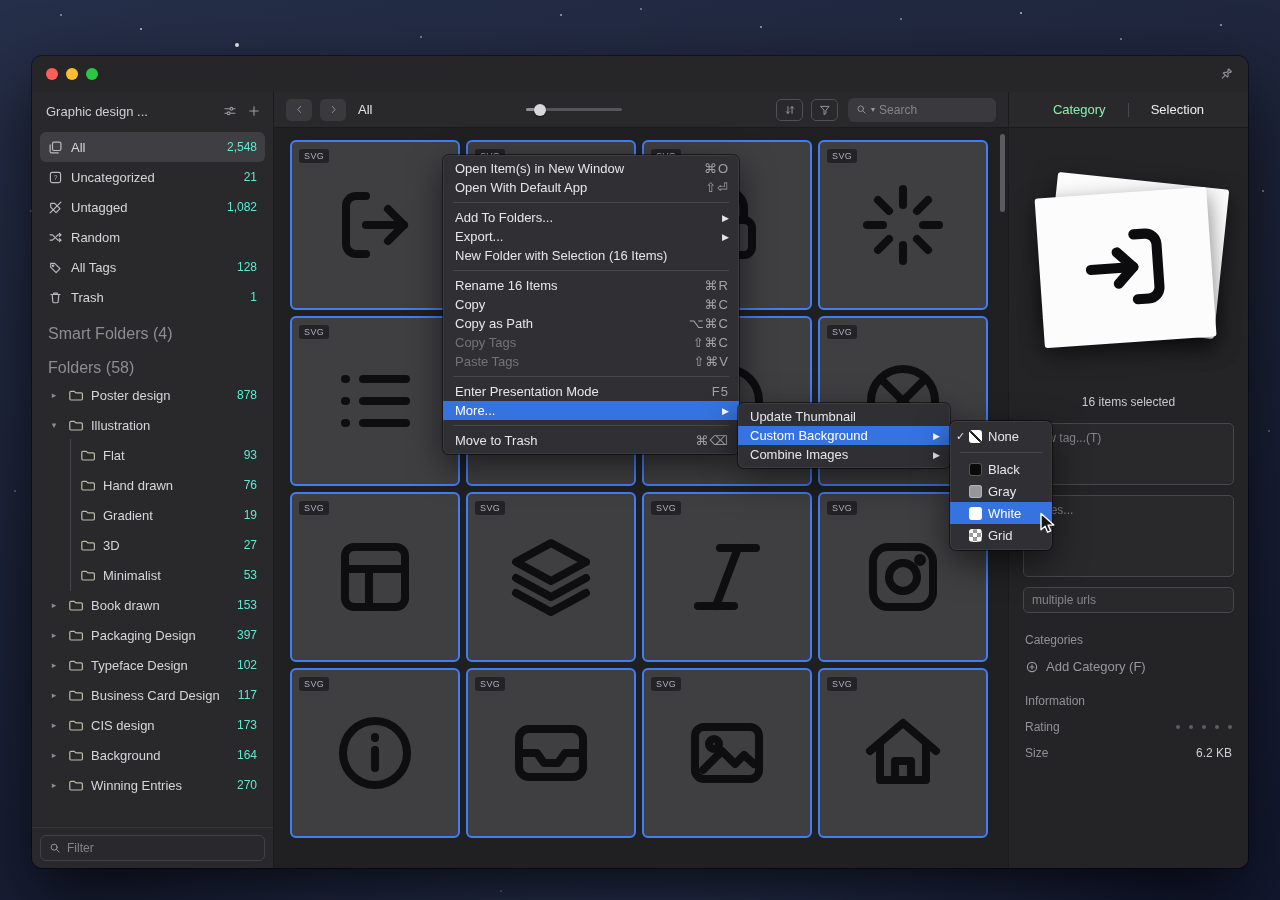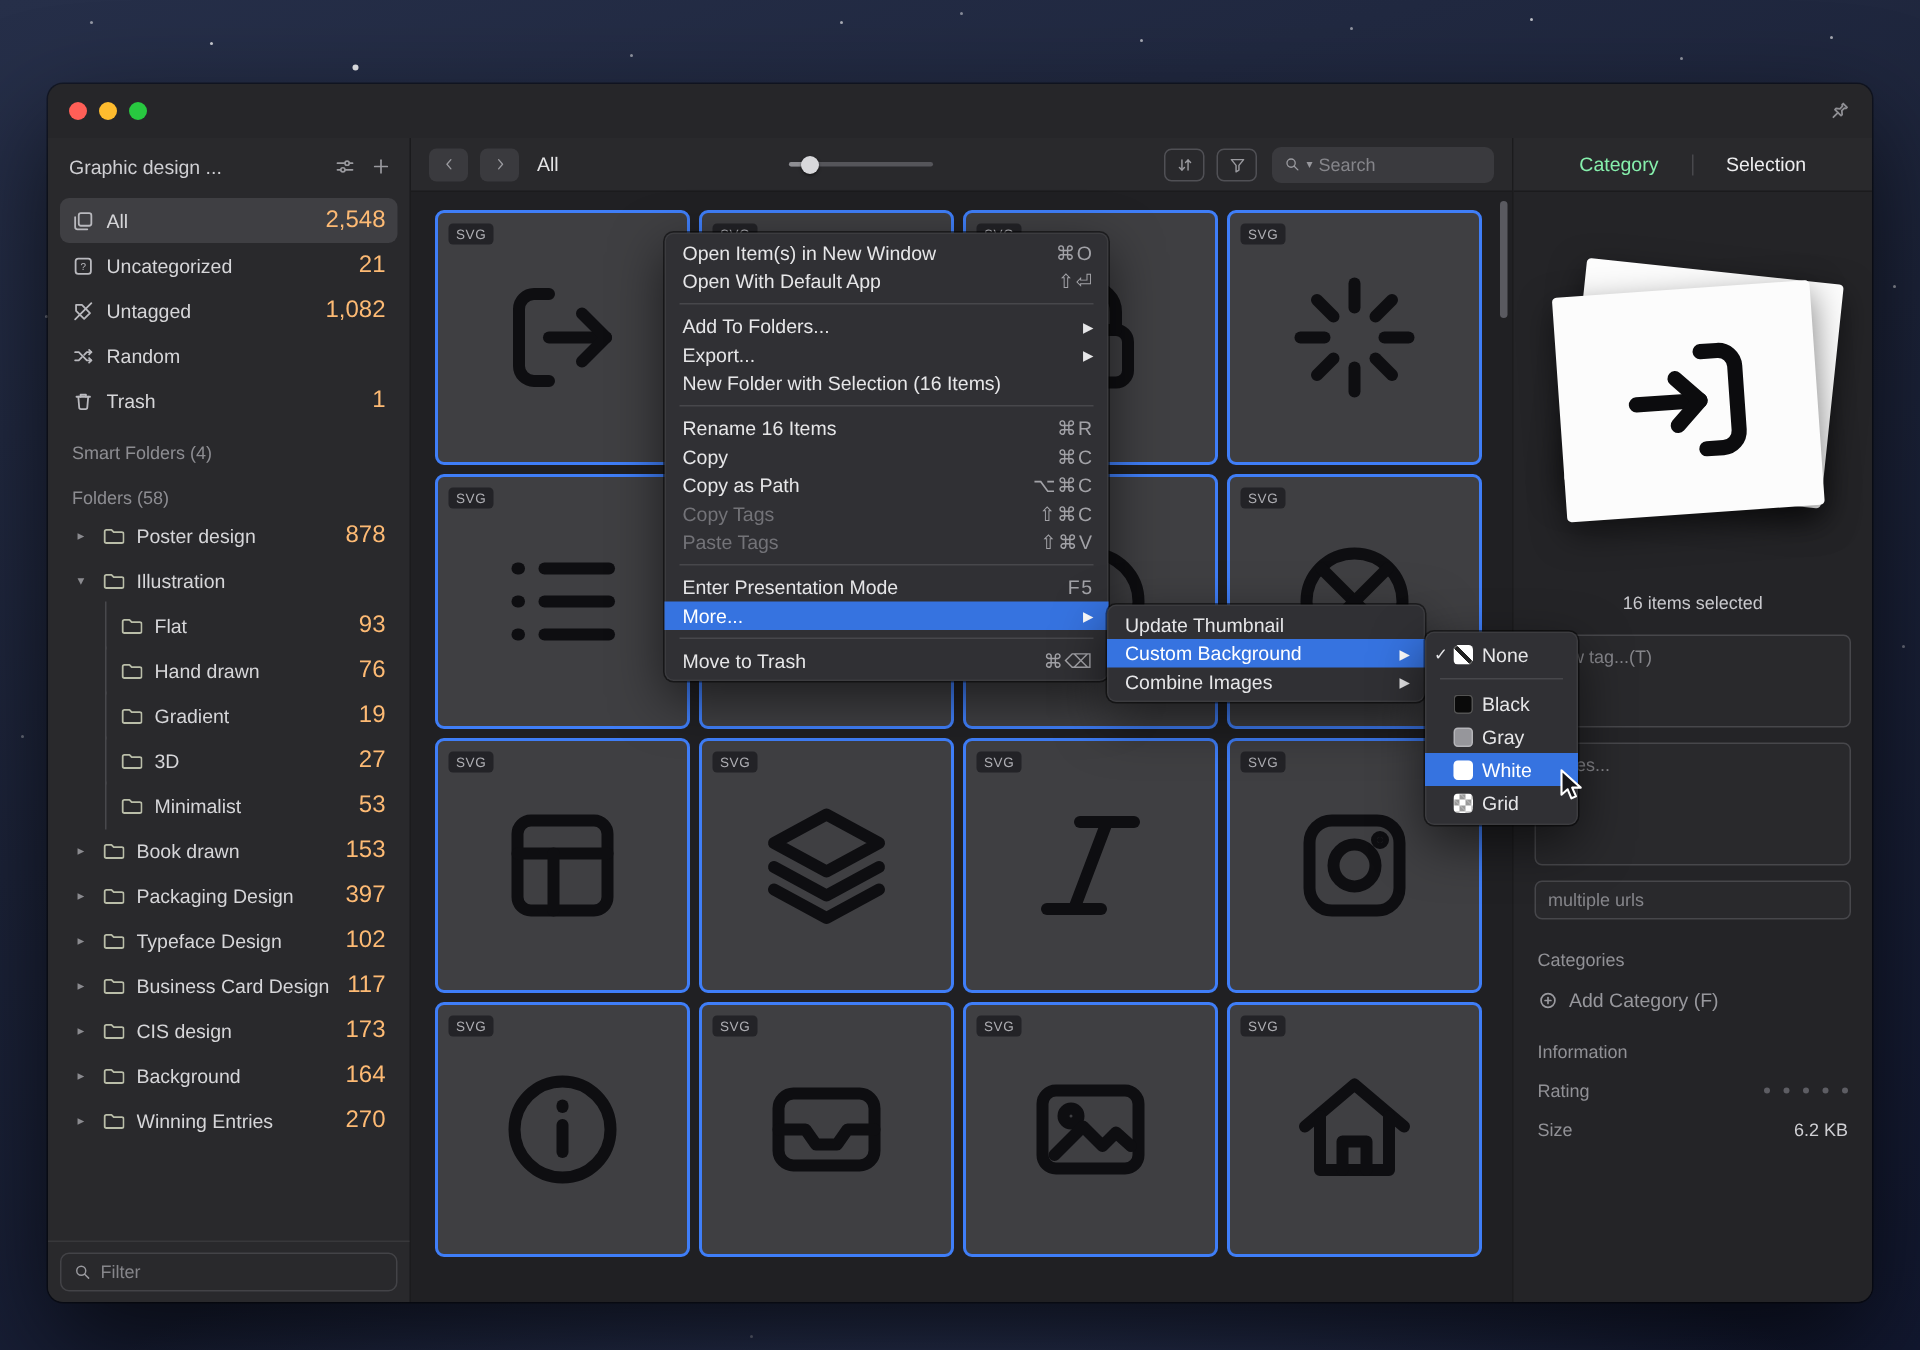--- a/index.html
+++ b/index.html
@@ -41,24 +41,24 @@
 
   
   .sidebar { width:242px; background:#29292c; border-right:1px solid #1b1b1d; display:flex; flex-direction:column; }
   .side-header { flex:0 0 38px; display:flex; align-items:center; padding:0 12px 0 14px; gap:10px; }
   .side-header .name { font-size:13px; color:#cfcfd3; flex:1; white-space:nowrap; overflow:hidden; }
   .hicon { width:14px; height:14px; color:#9a9a9f; }
   .side-list { padding:2px 8px 0; }
   .srow { height:30px; display:flex; align-items:center; gap:8px; padding:0 8px; border-radius:6px;
     color:#d6d6d9; font-size:13px; }
   .srow.sel { background:#3f3f43; }
-  .srow .cnt { margin-left:auto; color:#fdba74; font-size:16px; }
+  .srow .cnt { margin-left:auto; color:#5eead4; font-size:12px; }
   .side-ic { width:15px; height:15px; color:#b9b9be; flex:0 0 auto; }
   .folder-ic { color:#b9bda8; }
-  .sec-label { font-size:12px; color:#8d8d92; padding:13px 0 3px 16px; }
+  .sec-label { font-size:16px; color:#8d8d92; padding:13px 0 3px 16px; }
   .folders { flex:1; overflow:hidden; padding:0 8px; }
   .arr { width:12px; text-align:center; font-size:9px; color:#8b8b90; flex:0 0 auto; }
   .frow.d1 { padding-left:40px; position:relative; }
   .frow.d1::before { content:''; position:absolute; left:30px; top:-1px; bottom:-1px; width:1px; background:#48484c; }
   .slabel { white-space:nowrap; overflow:hidden; text-overflow:ellipsis; }
   .side-footer { flex:0 0 40px; border-top:1px solid #38383b; padding:7px 8px; }
   .filter-box { height:26px; border:1px solid #434347; border-radius:6px; display:flex; align-items:center;
     gap:6px; padding:0 8px; color:#8d8d92; }
   .filter-box .hicon { width:12px; height:12px; }
   .filter-box input { flex:1; background:transparent; border:none; outline:none; color:#d6d6d9; font-size:12px; min-width:0; }
@@ -242,20 +242,30 @@
                 <polyline points="76,22 86,32 76,42"></polyline>
                 <polyline points="76,58 86,68 76,78"></polyline>
               </g>
             </svg>
             <span class="slabel">Random</span>
             <span class="cnt"></span>
           </div>
           <div class="srow">
             <svg class="icon side-ic w8" viewBox="0 0 100 100">
               <g>
+                <path d="M18 22h26l36 36-26 26-36-36Z"></path>
+                <circle cx="34" cy="38" r="4"></circle>
+              </g>
+            </svg>
+            <span class="slabel">All Tags</span>
+            <span class="cnt">128</span>
+          </div>
+          <div class="srow">
+            <svg class="icon side-ic w8" viewBox="0 0 100 100">
+              <g>
                 <line x1="20" y1="30" x2="80" y2="30"></line>
                 <path d="M38 30v-9h24v9"></path>
                 <path d="M28 30l4 47a8 8 0 0 0 8 8h20a8 8 0 0 0 8-8l4-47"></path>
               </g>
             </svg>
             <span class="slabel">Trash</span>
             <span class="cnt">1</span>
           </div>
         </div>
       <div class="sec-label">Smart Folders (4)</div>

